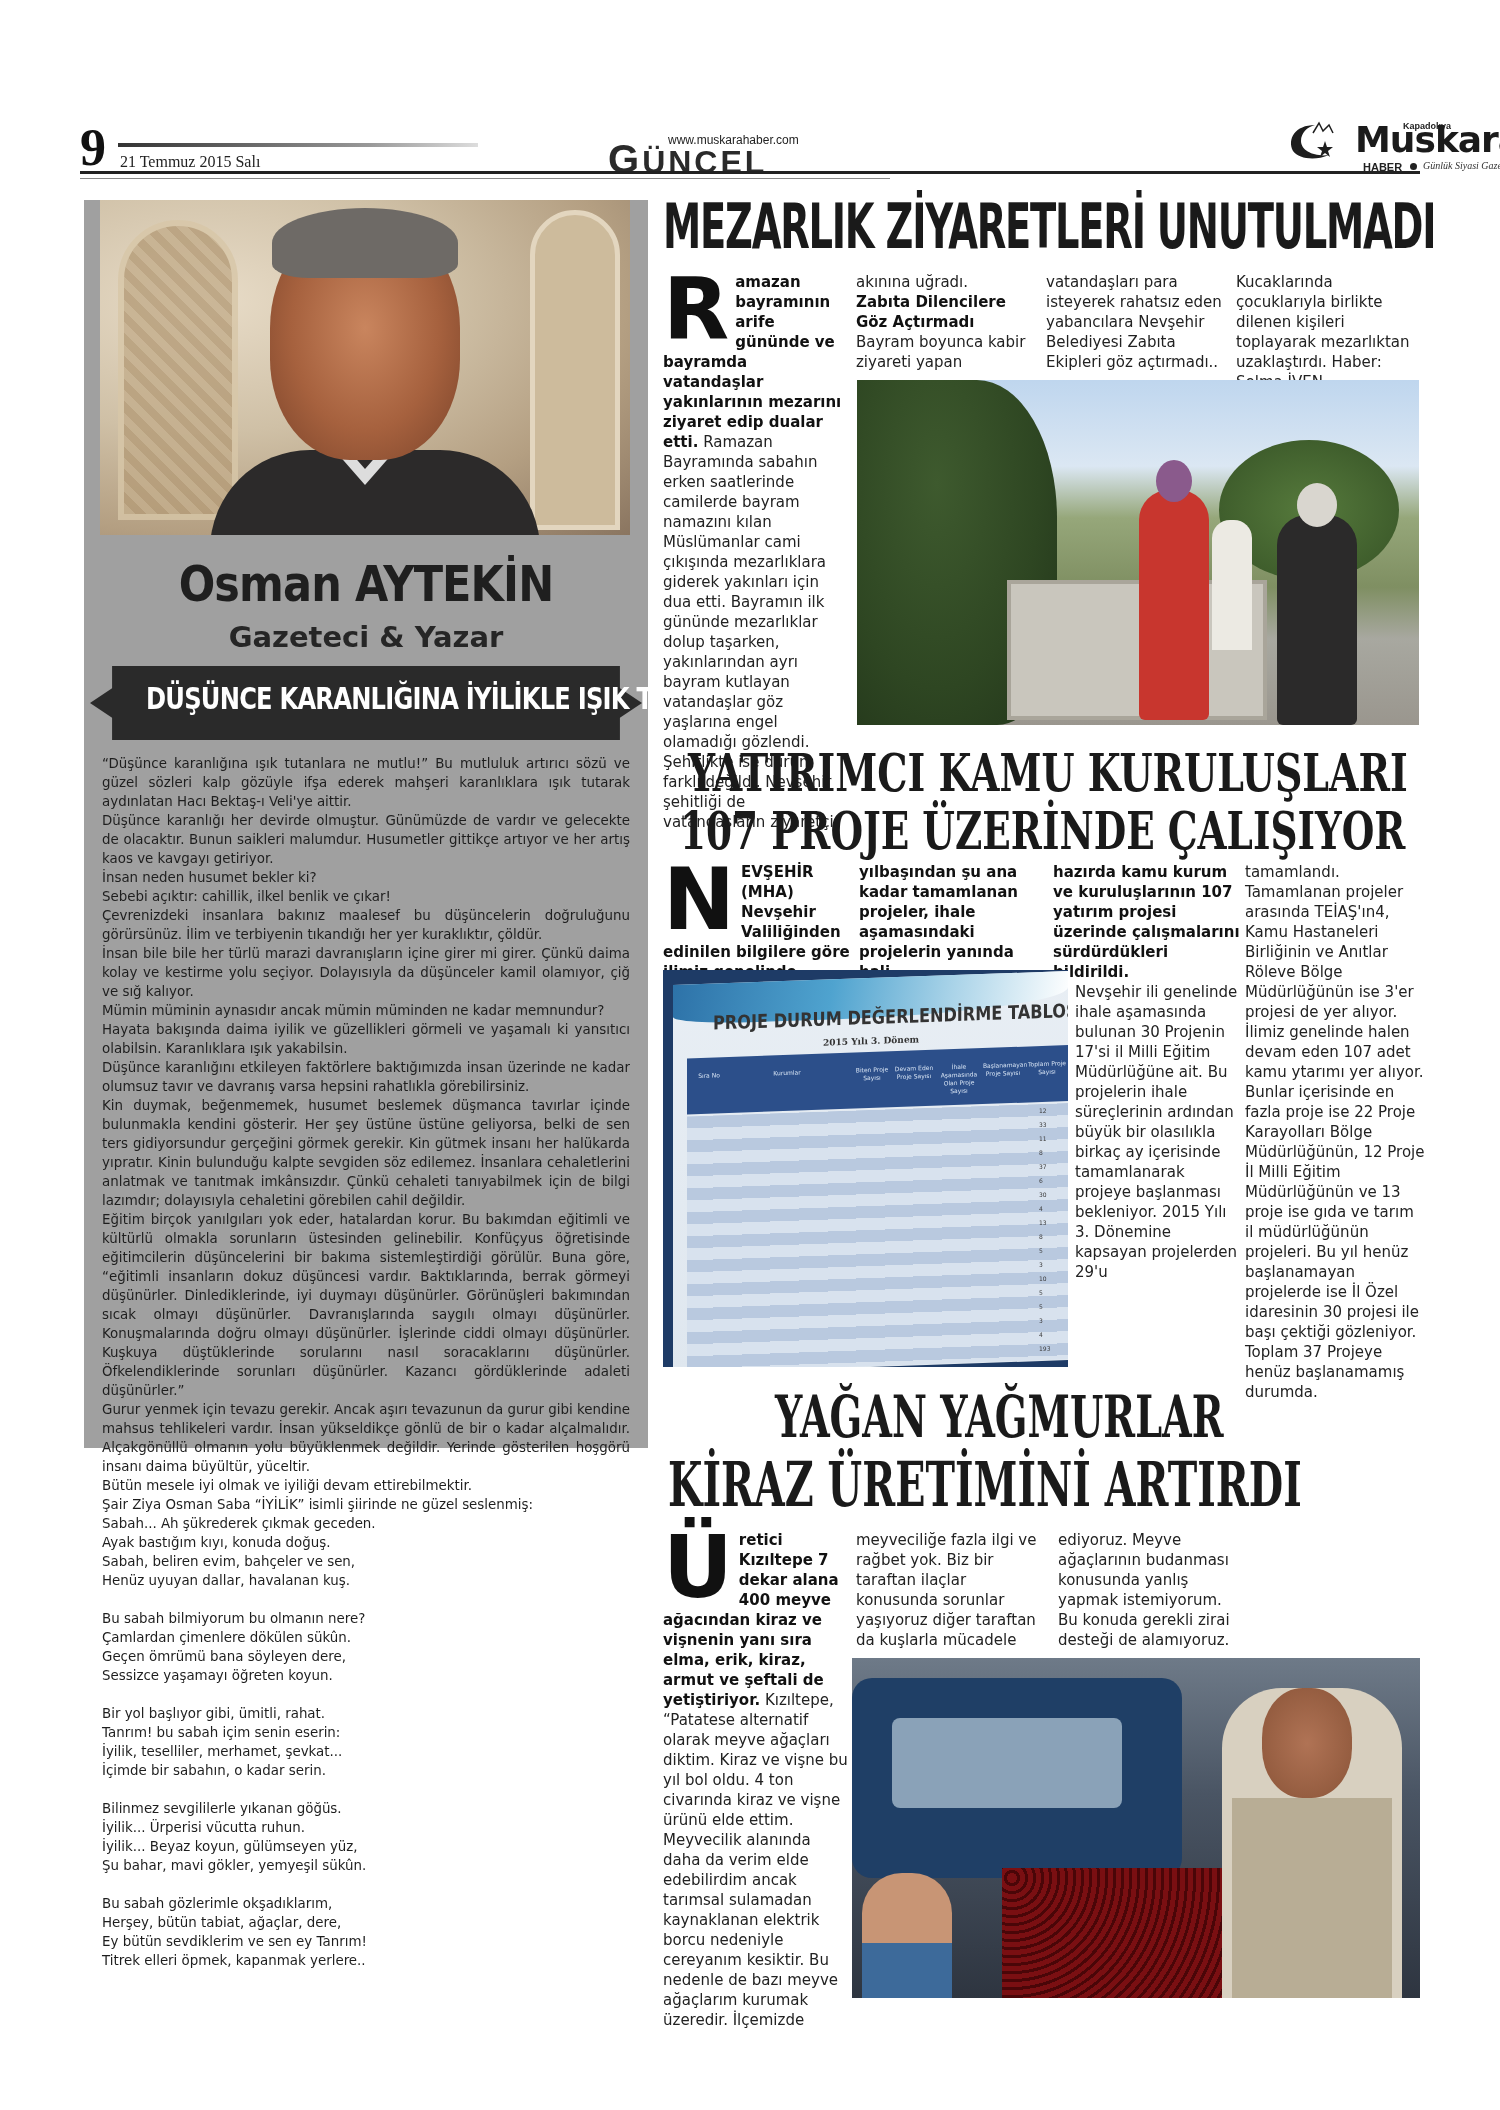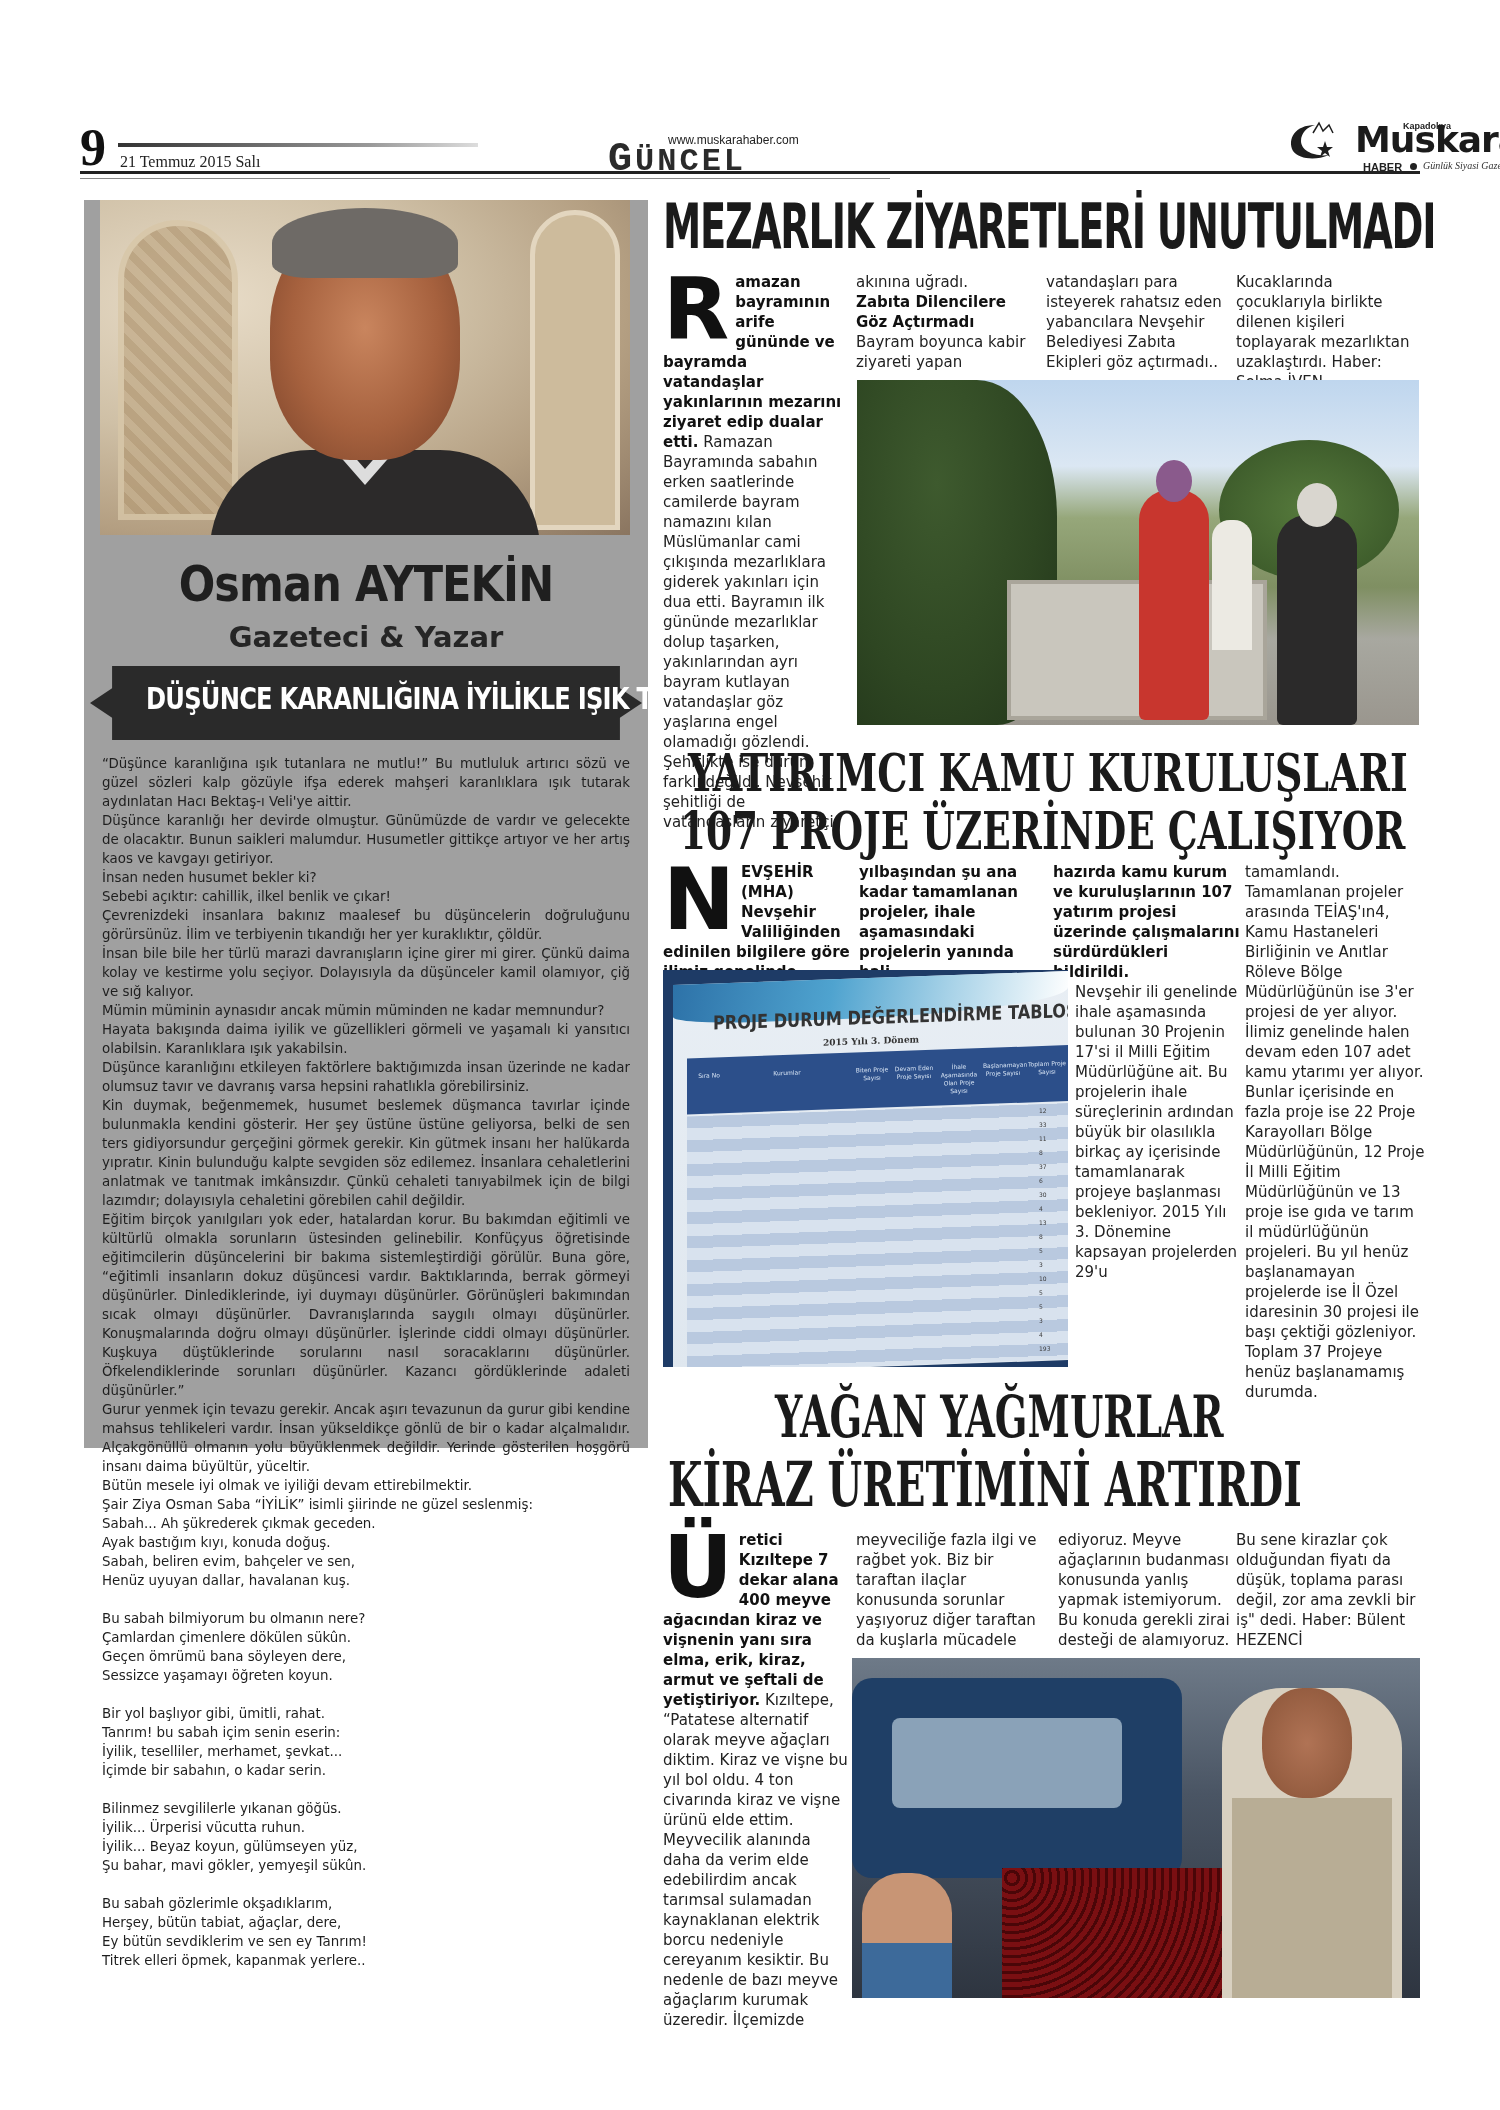--- a/index.html
+++ b/index.html
@@ -5,21 +5,21 @@
   * { box-sizing: border-box; margin: 0; padding: 0; }
   html, body { width: 1500px; height: 2110px; background: #ffffff; overflow: hidden; }
   body { position: relative; font-family: "DejaVu Sans", sans-serif; color: #1a1a1a; }
 
   
   .masthead { position: absolute; left: 80px; top: 115px; width: 1340px; height: 80px; }
   .page-no { position: absolute; left: 0; top: 8px; font-family: "Liberation Serif", serif; font-weight: bold; font-size: 52px; line-height: 50px; color: #111; }
   .date { position: absolute; left: 40px; top: 38px; font-family: "Liberation Serif", serif; font-size: 16px; color: #222; }
   .head-rule-grad { position: absolute; left: 38px; top: 28px; width: 360px; height: 4px; background: linear-gradient(90deg, #333 0%, #999 70%, #ddd 100%); }
   .section-url { position: absolute; left: 588px; top: 18px; font-family: Liberation Sans, sans-serif; font-size: 12px; color: #222; }
-  .section-name { position: absolute; left: 528px; top: 22px; font-family: Liberation Mono, monospace; font-weight: bold; font-size: 32px; letter-spacing: 3px; color: #2a2a2a; }
+  .section-name { position: absolute; left: 528px; top: 22px; font-family: Liberation Sans, sans-serif; font-weight: bold; font-size: 32px; letter-spacing: 3px; color: #2a2a2a; }
   .section-name .big-g { font-size: 40px; }
   .head-rule-main { position: absolute; left: 0; top: 56px; width: 1340px; height: 3px; background: #222; }
   .head-rule-sub { position: absolute; left: 0; top: 63px; width: 810px; height: 1px; background: #888; }
 
   .brand { position: absolute; left: 1205px; top: 0; width: 230px; height: 60px; }
   .brand-swoosh { position: absolute; left: 0; top: 6px; width: 56px; height: 40px; }
   .brand-kap { position: absolute; left: 118px; top: 6px; font-size: 9px; font-weight: bold; color: #222; font-family: "Liberation Sans", sans-serif; }
   .brand-name { position: absolute; left: 70px; top: 4px; font-family: "DejaVu Sans", sans-serif; font-weight: bold; font-size: 36px; letter-spacing: -1px; color: #1b1b1b; }
   .brand-haber { position: absolute; left: 78px; top: 46px; font-family: "Liberation Sans", sans-serif; font-weight: bold; font-size: 11px; color: #222; }
   .brand-dot { position: absolute; left: 125px; top: 48px; width: 7px; height: 7px; background: #222; border-radius: 50%; }
@@ -289,23 +289,20 @@
   <div class="c" style="left:0; width:186px;">
     <span class="dropcap">Ü</span><span class="b">retici Kızıltepe 7 dekar alana 400 meyve ağacından kiraz ve vişnenin yanı sıra elma, erik, kiraz, armut ve şeftali de yetiştiriyor.</span>
     <span>Kızıltepe, “Patatese alternatif olarak meyve ağaçları diktim. Kiraz ve vişne bu yıl bol oldu. 4 ton civarında kiraz ve vişne ürünü elde ettim. Meyvecilik alanında daha da verim elde edebilirdim ancak tarımsal sulamadan kaynaklanan elektrik borcu nedeniyle cereyanım kesiktir. Bu nedenle de bazı meyve ağaçlarım kurumak üzeredir. İlçemizde</span>
   </div>
   <div class="c" style="left:193px; width:186px;">
     <div>meyveciliğe fazla ilgi ve rağbet yok. Biz bir taraftan ilaçlar konusunda sorunlar yaşıyoruz diğer taraftan da kuşlarla mücadele</div>
   </div>
   <div class="c" style="left:395px; width:186px;">
     <div>ediyoruz. Meyve ağaçlarının budanması konusunda yanlış yapmak istemiyorum. Bu konuda gerekli zirai desteği de alamıyoruz.</div>
   </div>
-  <div class="c" style="left:573px; width:186px;">
-    <div>Bu sene kirazlar çok olduğundan fiyatı da düşük, toplama parası değil, zor ama zevkli bir iş" dedi. Haber: Bülent HEZENCİ</div>
-  </div>
 </div>
 
 <div class="photo photo-cherry" title="Farmer with a crate of cherries and a boy">
   <div class="car">
       <div class="window"></div>
     </div>
   <div class="crate"></div>
   <div class="man">
       <div class="vest"></div>
       <div class="face"></div>

